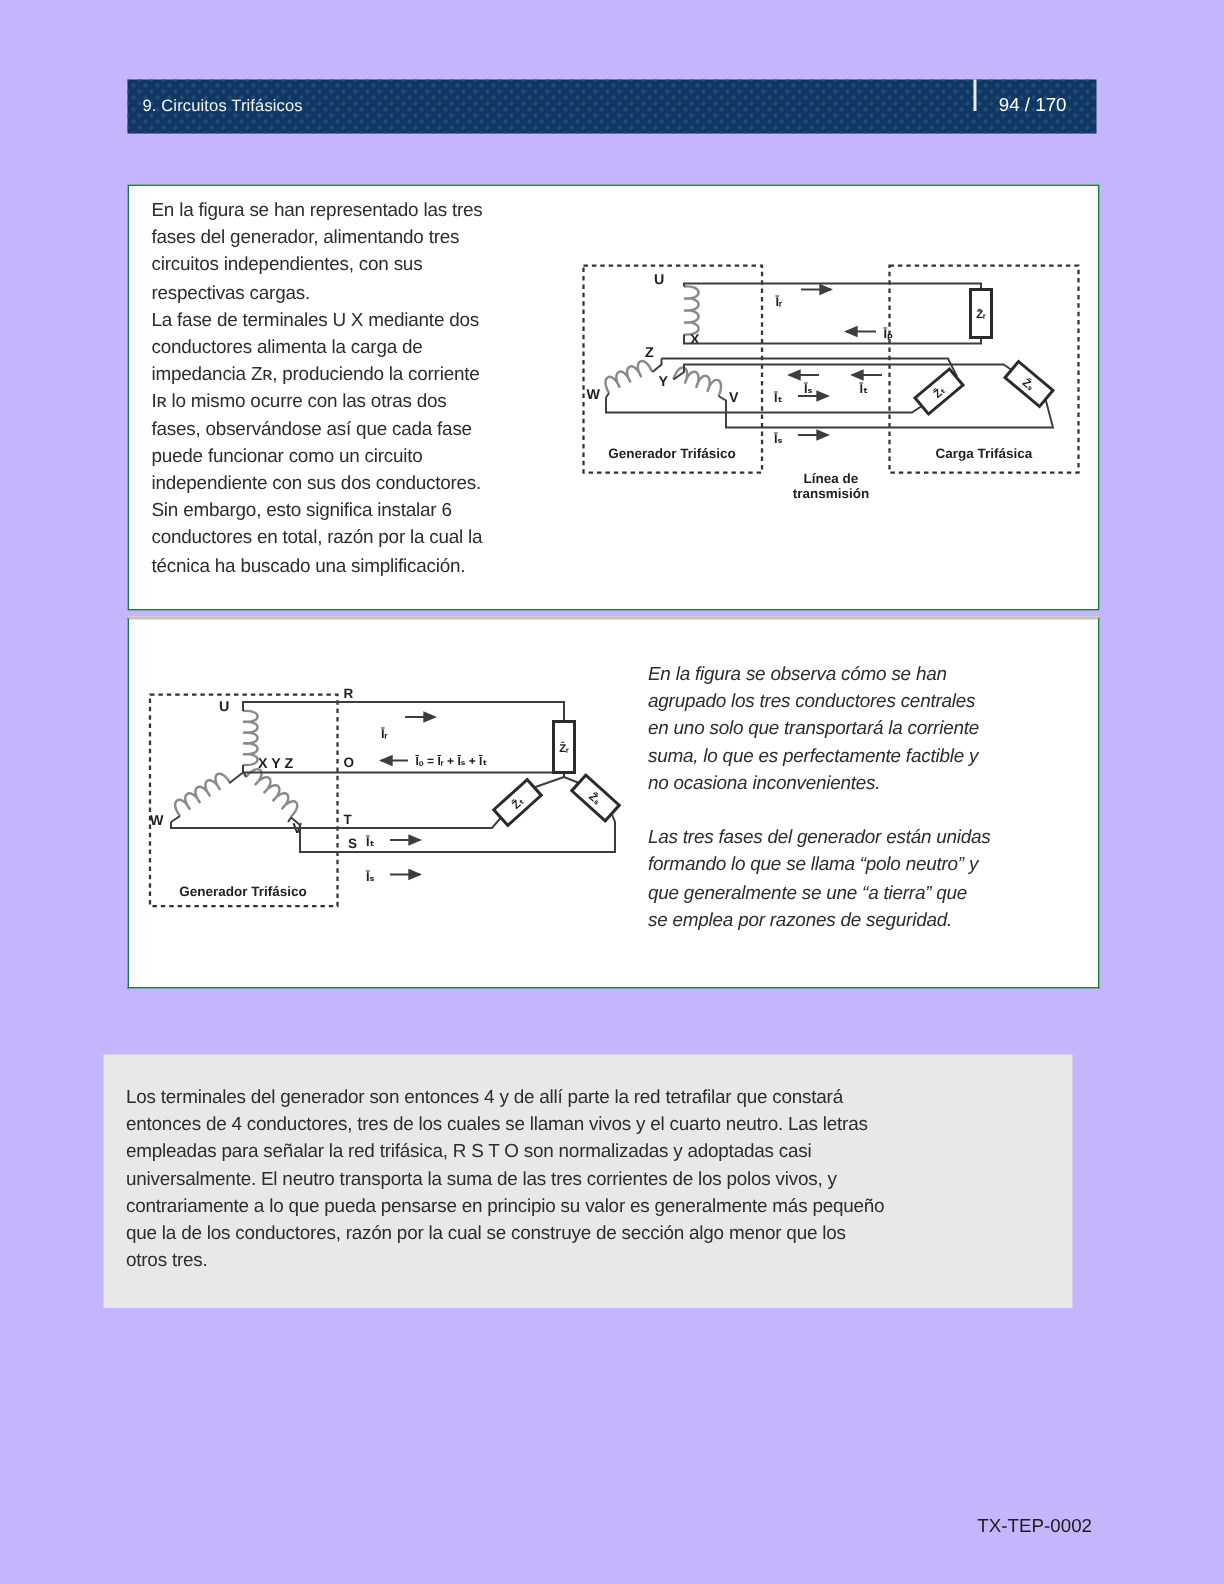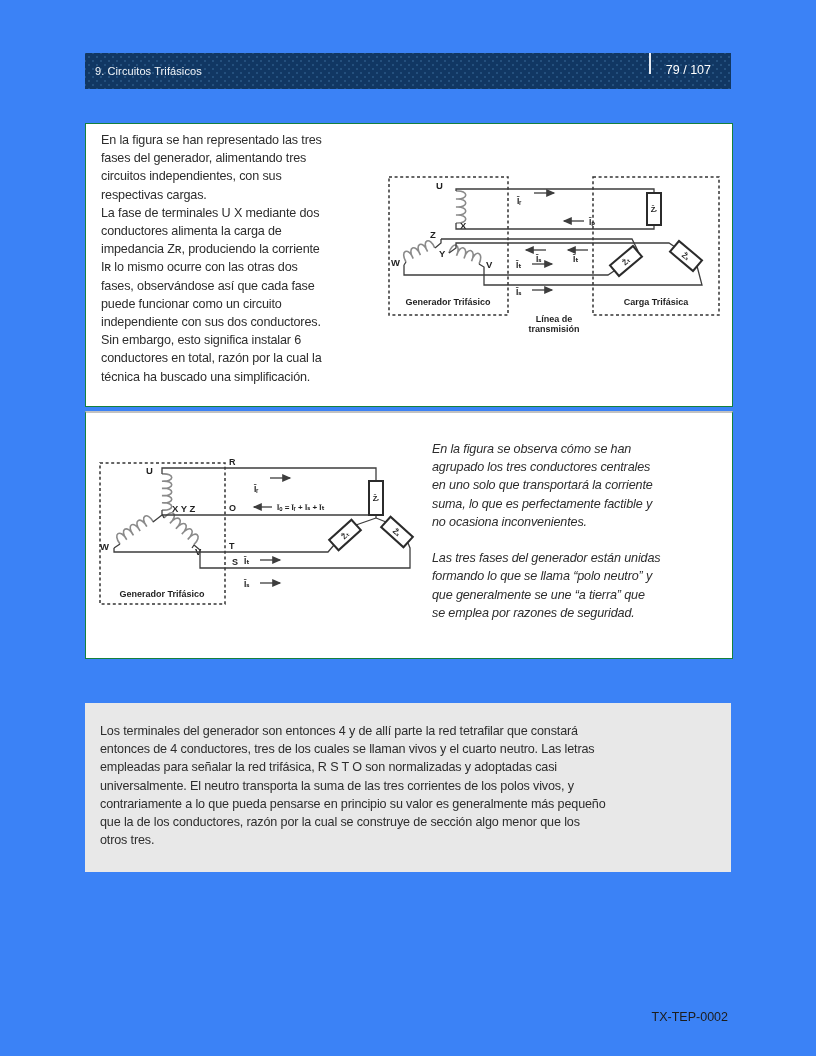--- a/index.html
+++ b/index.html
@@ -1,31 +1,31 @@
 <!DOCTYPE html>
 <html><head>
 <meta charset="utf-8">
 <style>
   html,body{margin:0;padding:0;background:#ffffff;}
-  .page{position:relative;width:816px;height:1056px;background:#3b82f6;overflow:hidden;
+  .page{position:relative;width:816px;height:1056px;background:#c4b5fd;overflow:hidden;
         font-family:"Liberation Sans","DejaVu Sans",sans-serif;}
   
   .header{position:absolute;left:85px;top:53px;width:646px;height:36px;
           background-color:#113763;
           background-image:radial-gradient(circle,#24507e 1px,transparent 1.4px),
                            radial-gradient(circle,#24507e 1px,transparent 1.4px);
           background-size:8px 8px,8px 8px;background-position:0 0,4px 4px;}
   .htitle{position:absolute;left:10px;top:12px;font-size:11px;color:#f2f5f9;letter-spacing:0.1px;}
   .htick{position:absolute;right:80px;top:0;height:21px;width:0;border-left:2px solid #e8edf4;}
   .hpage{position:absolute;right:20px;top:10px;font-size:12.5px;color:#ffffff;}
   
   .box{position:absolute;background:#ffffff;border:1px solid #15803d;}
   .box1{left:85px;top:123px;width:646px;height:282px;}
   .box2{left:85px;top:411px;width:646px;height:245px;border-top:2px solid #c2c2c2;}
-  .graybox{position:absolute;left:85px;top:703px;width:646px;height:169px;background:#e8e8e8;}
+  .graybox{position:absolute;left:69px;top:703px;width:646px;height:169px;background:#e8e8e8;}
   .btext{position:absolute;font-size:12.6px;line-height:18.2px;color:#2d2d2d;
          white-space:pre-line;letter-spacing:-0.15px;}
   .t1{left:15px;top:7px;width:296px;}
   .d1{position:absolute;left:300px;top:45px;}
   .d2{position:absolute;left:6px;top:35px;}
   .t2{left:346px;top:27px;width:296px;font-style:italic;}
   .t3{left:15px;top:19px;width:618px;}
   .doccode{position:absolute;right:88px;top:1010px;font-size:12.5px;color:#1c1c1c;text-align:right;}
   
   svg text{font-family:"Liberation Sans","DejaVu Sans",sans-serif;fill:#1f1f1f;}
@@ -42,21 +42,21 @@
   .eq{font-size:8px;font-weight:bold;}
 </style>
 </head>
 <body>
 
 <div class="page">
 
   <div class="header">
     <span class="htitle">9. Circuitos Trifásicos</span>
     <span class="htick"></span>
-    <span class="hpage">79 / 107</span>
+    <span class="hpage">94 / 170</span>
   </div>
 
   <div class="box box1">
     <div class="btext t1">En la figura se han representado las tres
 fases del generador, alimentando tres
 circuitos independientes, con sus
 respectivas cargas.
 La fase de terminales U X mediante dos
 conductores alimenta la carga de
 impedancia Zʀ, produciendo la corriente

